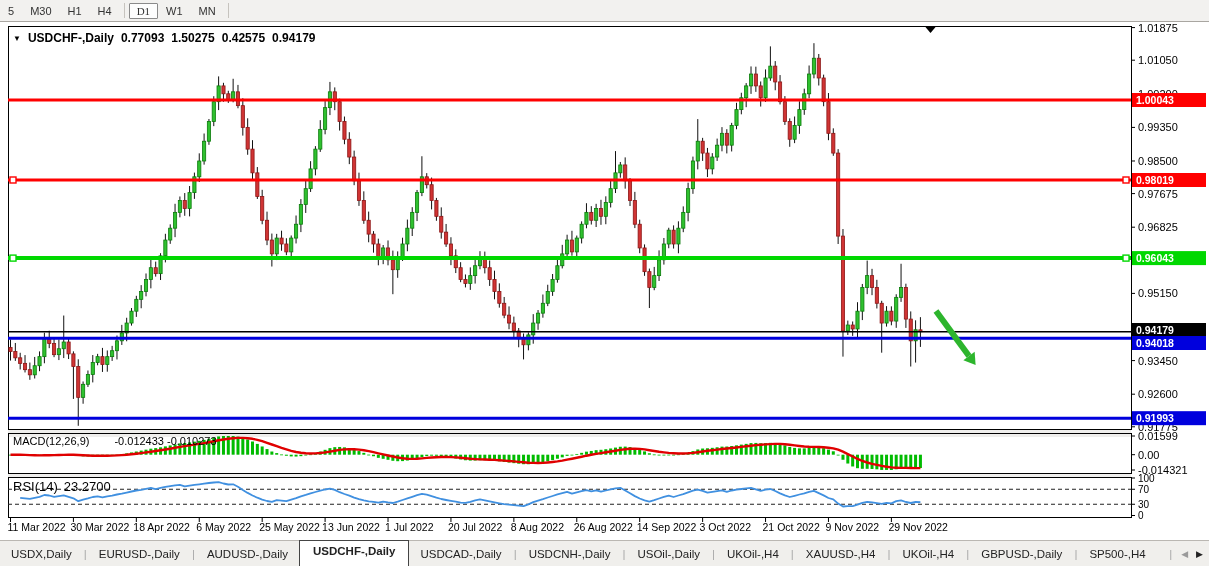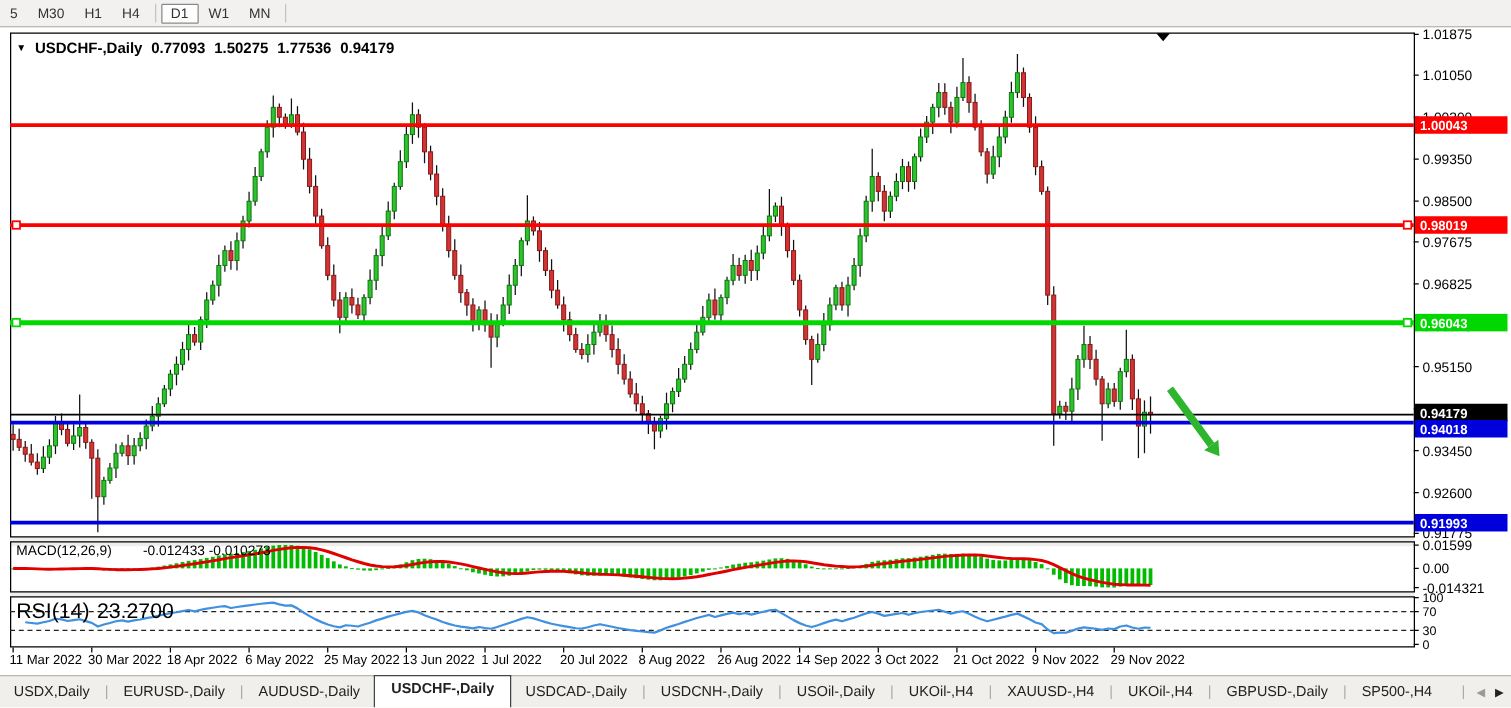--- a/index.html
+++ b/index.html
@@ -2,29 +2,29 @@
 <html><head>
 <meta charset="utf-8">
 <style>
   html,body{margin:0;padding:0;background:#ffffff;font-family:"Liberation Sans",sans-serif;}
   #app{position:relative;width:1209px;height:566px;background:#fff;overflow:hidden;}
 
   
   #tf-bar{position:absolute;left:0;top:0;width:1209px;height:21px;background:#f2f1ef;
     border-bottom:1px solid #a9a6a1;display:flex;align-items:center;font-size:11px;color:#333;}
   .tf-btn{padding:2px 8px;cursor:default;}
-  .tf-btn.active{background:#fdfdfd;border:1px solid #8a8a8a;padding:1px 7px;border-radius:1px;}
+  .tf-btn.active{background:#fdfdfd;border:1px solid #8a8a8a;padding:1px 7px;border-radius:1px;font-family:Liberation Serif, serif;}
   .tf-sep{width:1px;height:15px;background:#c6c3be;margin:0 4px;}
 
   
   .ovl{position:absolute;pointer-events:none;color:#000;white-space:nowrap;}
   #chart-title{left:13px;top:31px;font-size:12px;font-weight:bold;display:flex;gap:7px;align-items:center;}
   #chart-title .tri{font-size:8px;}
   #macd-label{left:13px;top:435px;font-size:11px;display:flex;gap:25px;}
-  #rsi-label{left:13px;top:479px;font-size:17px;display:flex;gap:6px;}
+  #rsi-label{left:13px;top:479px;font-size:13px;display:flex;gap:6px;}
 
   svg{position:absolute;left:0;top:0;}
 
   
   #tab-bar{position:absolute;left:0;top:540px;width:1209px;height:26px;background:#f0efec;
     border-top:1px solid #bab7b2;display:flex;align-items:center;font-size:11.5px;color:#222;}
   .tab{padding:4px 11px;cursor:default;}
   .tab.active{background:#fff;border:1px solid #444;border-bottom:none;font-weight:bold;
     padding:4px 13px;height:18px;margin-top:-2px;}
   .tab-sep{color:#a9a9a9;padding:0 1px;}
@@ -746,21 +746,21 @@
         </g>
         <polygon points="925,26.5 936,26.5 930.5,33" fill="#000"></polygon>
       </svg>
   </div>
 
   <div id="chart-title" class="ovl">
     <span class="tri">▼</span>
     <span>USDCHF-,Daily</span>
     <span>0.77093</span>
     <span>1.50275</span>
-    <span>1.77536</span>
+    <span>0.42575</span>
     <span>0.94179</span>
   </div>
   <div id="macd-label" class="ovl">
     <span>MACD(12,26,9)</span>
     <span>-0.012433 -0.010273</span>
   </div>
   <div id="rsi-label" class="ovl">
     <span>RSI(14)</span>
     <span>23.2700</span>
   </div>

